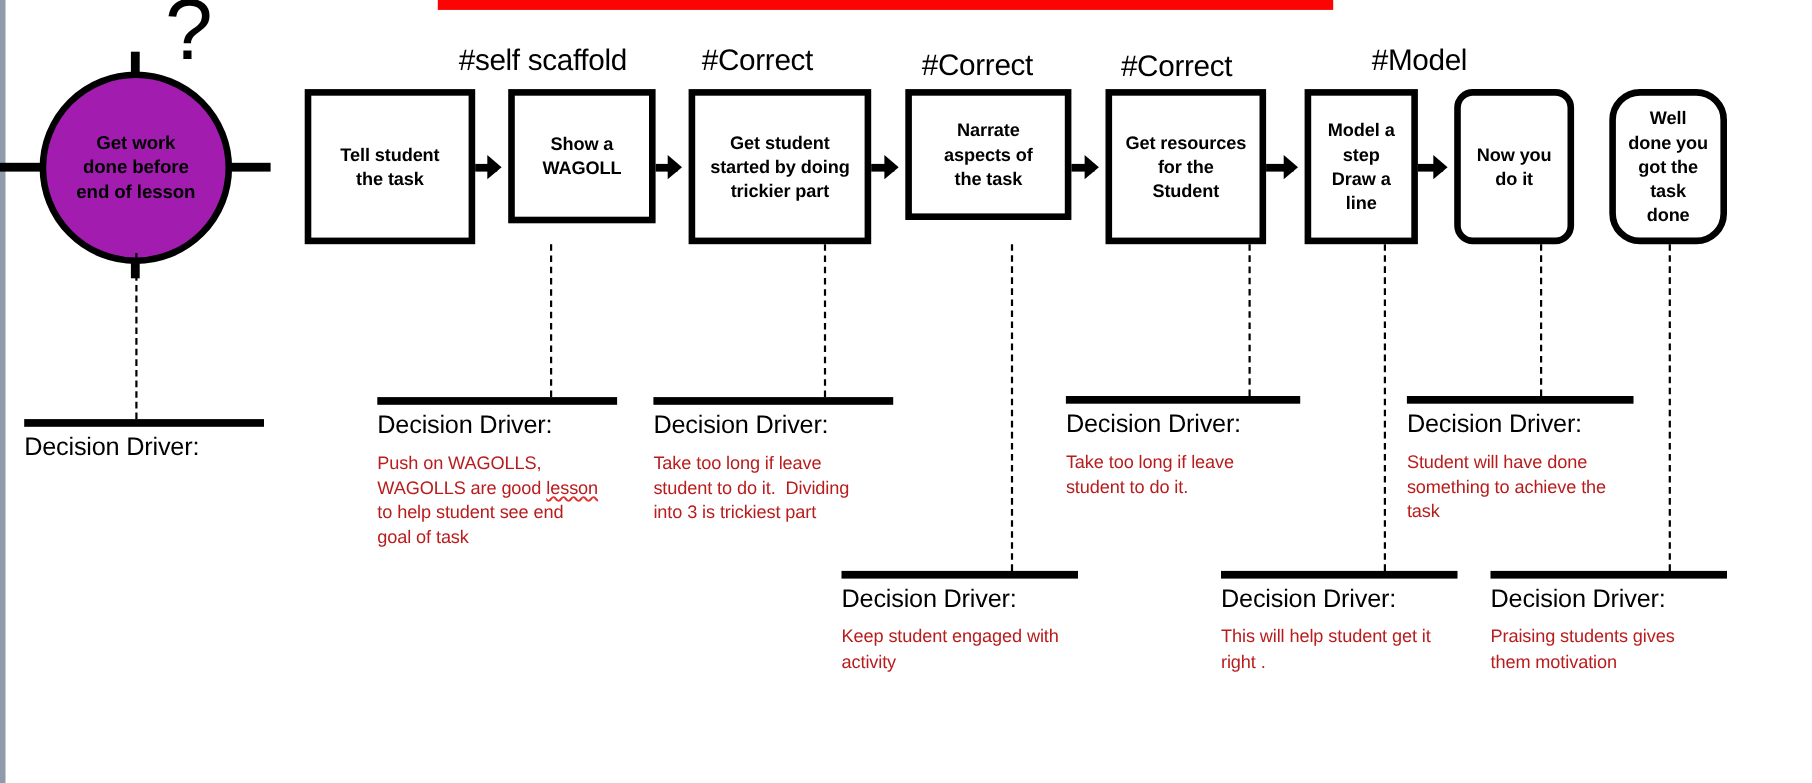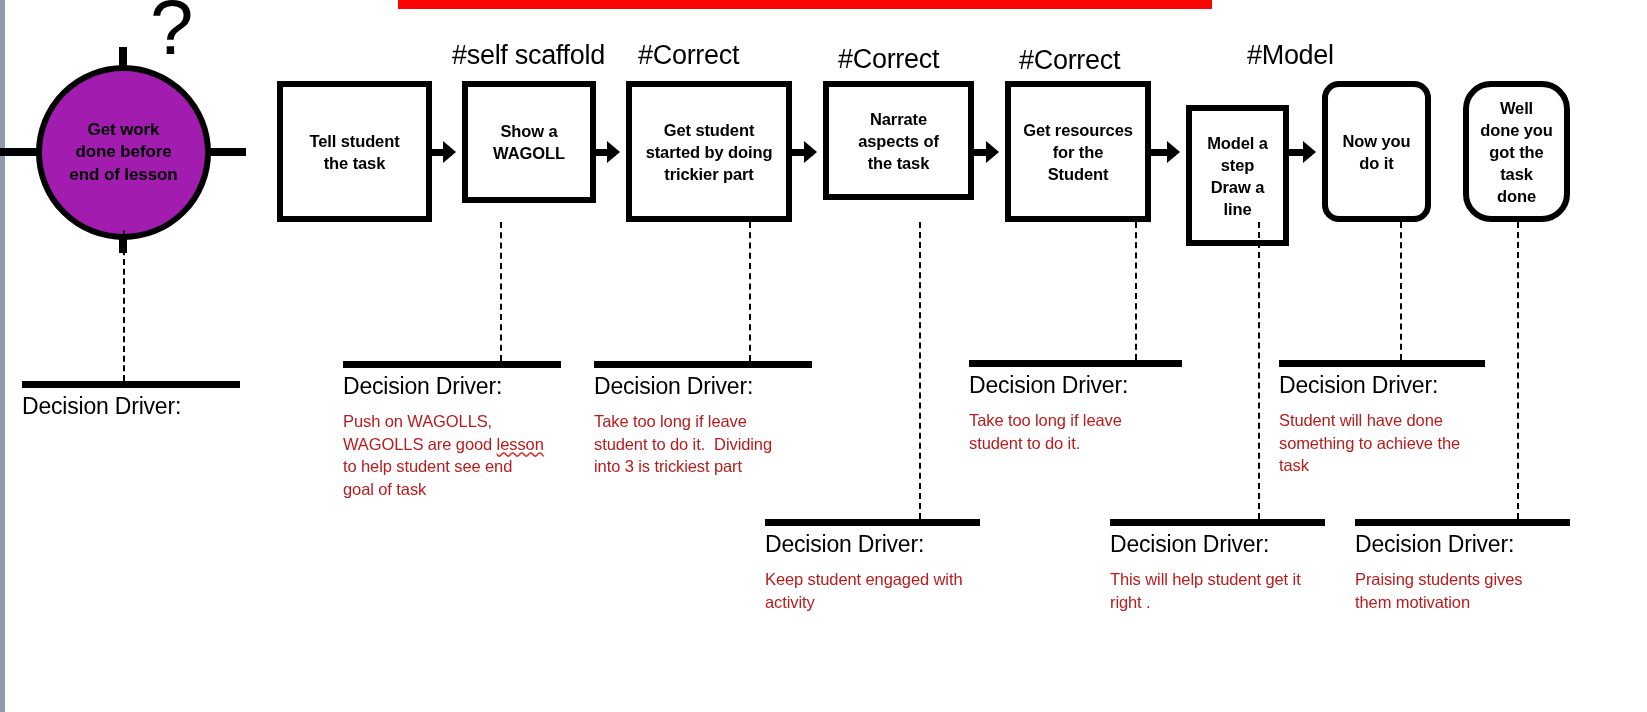--- a/index.html
+++ b/index.html
@@ -139,21 +139,21 @@
     <div class="goal-circle" style="left:36px;top:65px;width:175px;height:175px;">
       <span>
         <span>Get work</span><br>
         <span>done before</span><br>
         <span>end of lesson</span>
       </span>
     </div>
   </div>
 
   <div id="hashtag-layer">
-      <div class="hashtag" style="left: 452px; top: 40px;">#self scaffold</div>
+      <div class="hashtag" style="left: 417px; top: 40px;">#self scaffold</div>
       <div class="hashtag" style="left: 638px; top: 40px;">#Correct</div>
       <div class="hashtag" style="left: 838px; top: 44px;">#Correct</div>
       <div class="hashtag" style="left: 1019px; top: 45px;">#Correct</div>
       <div class="hashtag" style="left: 1247px; top: 40px;">#Model</div>
     </div>
 
   <div id="steps-layer">
       <div class="pbox" style="left: 277px; top: 81px; width: 155px; height: 141px;">
         <span>Tell student<br>the task</span>
       </div>
@@ -167,21 +167,21 @@
       </div>
       <div class="arrow" style="left: 792px; width: 21px; top: 148.5px;"></div>
       <div class="pbox" style="left: 823px; top: 81px; width: 151px; height: 119px;">
         <span>Narrate<br>aspects of<br>the task</span>
       </div>
       <div class="arrow" style="left: 974px; width: 21px; top: 148.5px;"></div>
       <div class="pbox" style="left: 1005px; top: 81px; width: 146px; height: 141px;">
         <span>Get resources<br>for the<br>Student</span>
       </div>
       <div class="arrow" style="left: 1151px; width: 25px; top: 148.5px;"></div>
-      <div class="pbox" style="left: 1186px; top: 81px; width: 103px; height: 141px; margin-top: 24px;">
+      <div class="pbox" style="left: 1186px; top: 81px; width: 103px; height: 141px;">
         <span>Model a<br>step<br>Draw a<br>line</span>
       </div>
       <div class="arrow" style="left: 1289px; width: 23px; top: 148.5px;"></div>
       <div class="pbox" style="left: 1322px; top: 81px; width: 109px; height: 141px; border-radius: 17px;">
         <span>Now you<br>do it</span>
       </div>
       <div class="pbox" style="left: 1463px; top: 81px; width: 107px; height: 141px; border-radius: 28px;">
         <span>Well<br>done you<br>got the<br>task<br>done</span>
       </div>
     </div>

